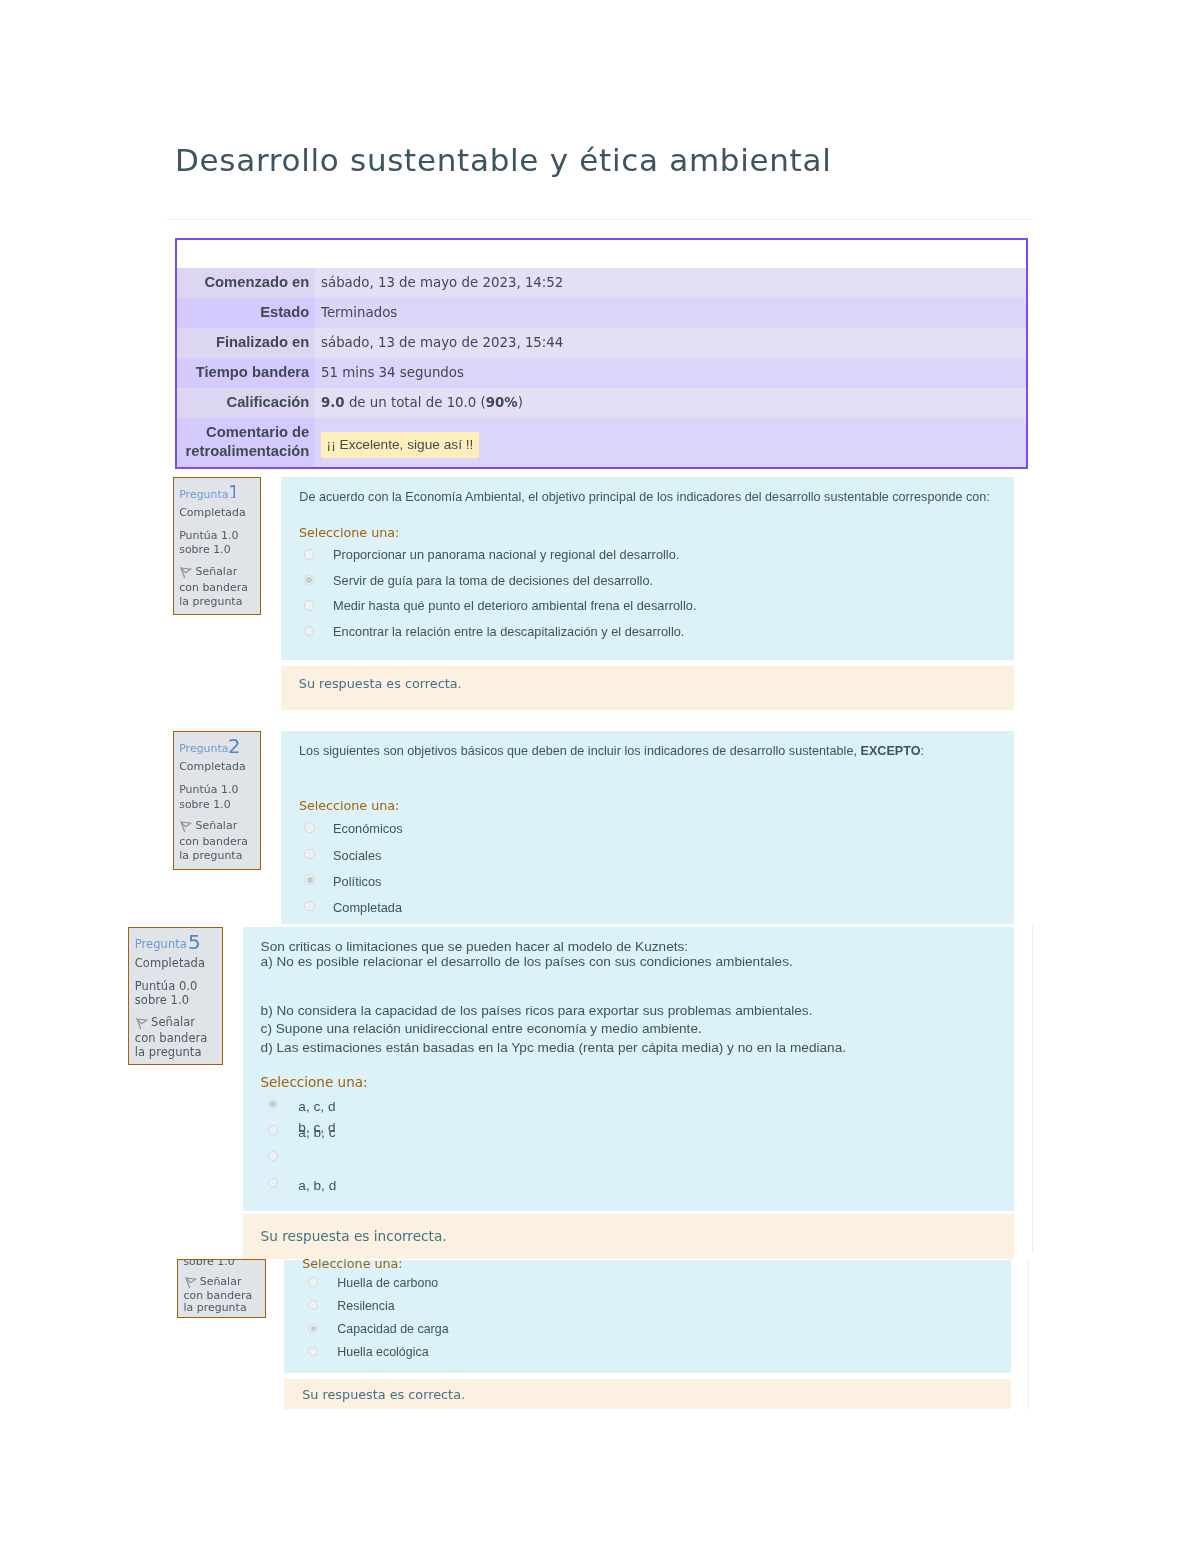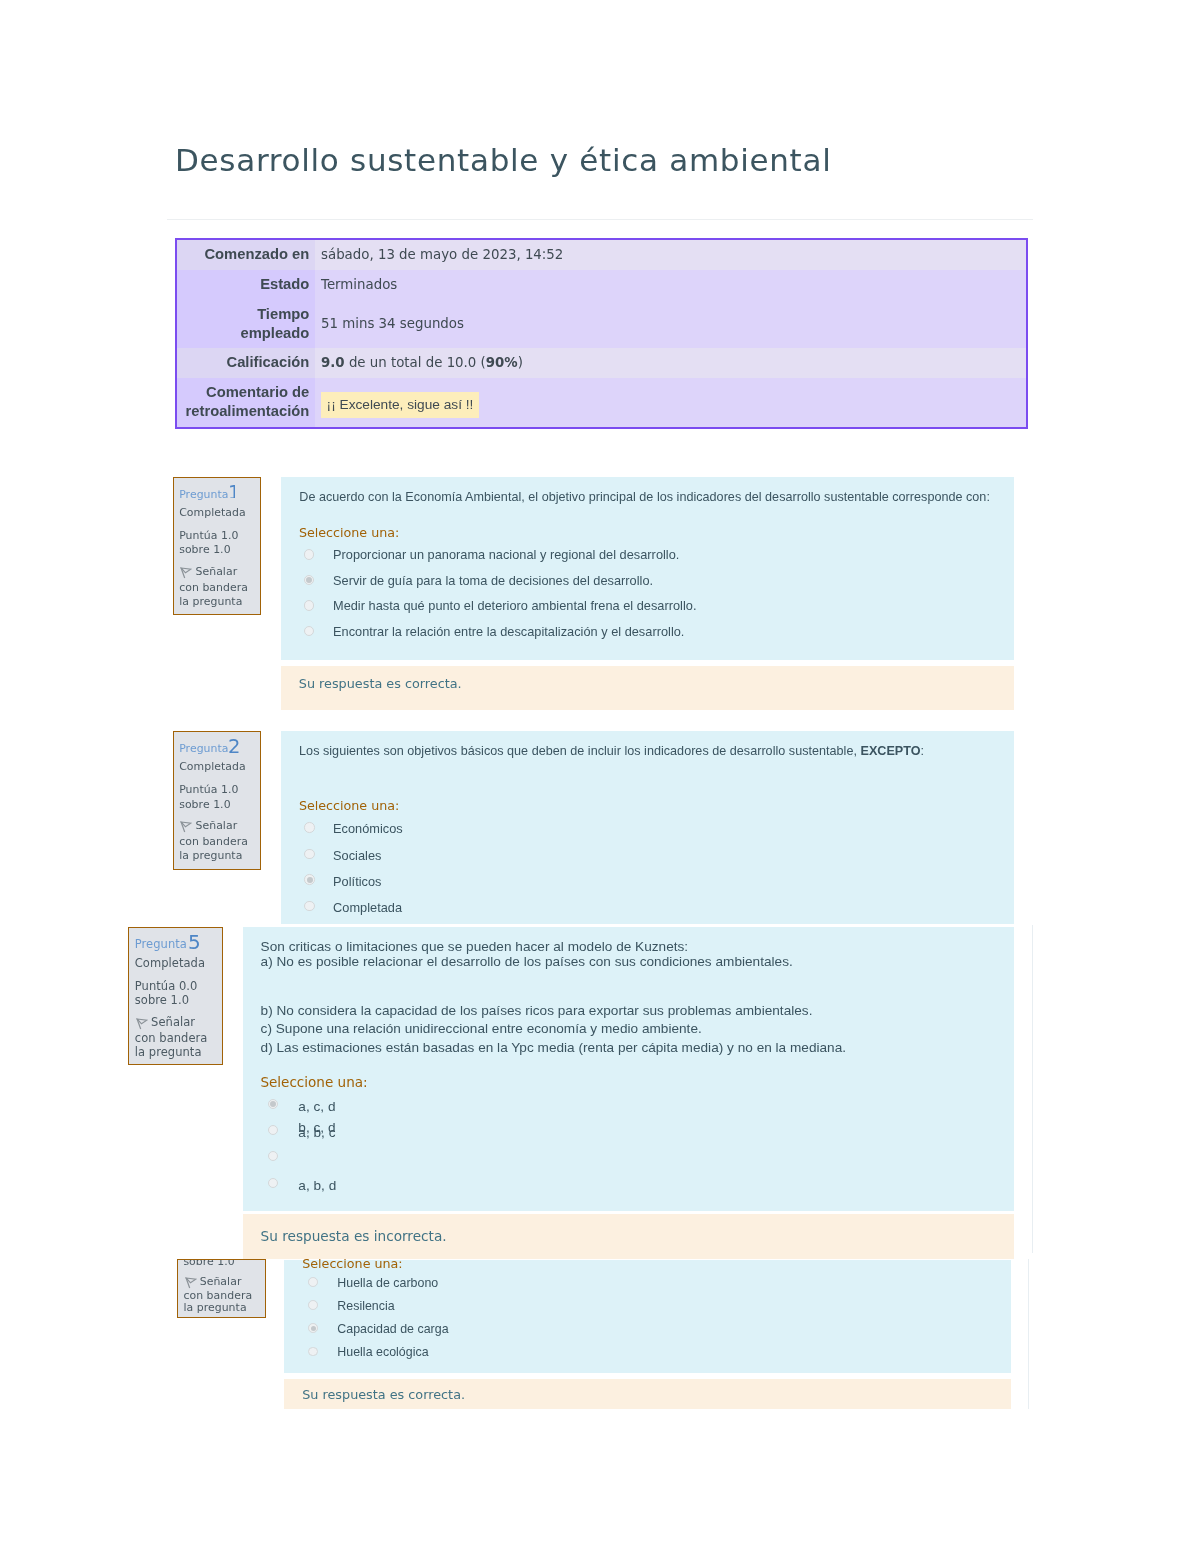--- a/index.html
+++ b/index.html
@@ -7,21 +7,21 @@
   body{width:1200px;height:1553px;background:#ffffff;overflow:hidden;position:relative;
        font-family:"DejaVu Sans",sans-serif;-webkit-font-smoothing:antialiased;}
   .page{position:absolute;left:0;top:0;width:1200px;height:1553px;}
   
   .page-title{position:absolute;left:175px;top:141px;margin:0;
       font-size:31px;line-height:38px;letter-spacing:0.7px;font-weight:400;color:#3c5560;white-space:nowrap;}
   .top-rule{position:absolute;left:167px;top:218.5px;width:866px;height:1px;background:#eceff1;}
   
   .summary{position:absolute;left:175px;top:238px;width:853px;border:2px solid #7b4cf0;
       border-collapse:collapse;box-sizing:border-box;}
-  .summary table{border-collapse:collapse;width:100%;table-layout:fixed;}
+  .summary table{border-collapse:collapse;width:100%;table-layout:fixed;margin-top:28px;}
   .summary td{padding:4.9px 0 6.1px 0;vertical-align:middle;font-size:13.35px;color:#3f4a52;height:19px;}
   .summary td.lab{width:138px;text-align:right;padding-right:5.7px;padding-left:8px;font-family:"Liberation Sans",sans-serif;font-weight:700;font-size:14.75px;letter-spacing:0px;line-height:19px;box-sizing:border-box;}
   .summary td.val{padding-left:6px;letter-spacing:0px;line-height:19px;}
   .summary tr.tall td{padding-top:5.1px;padding-bottom:6.3px;}
   .summary tr.tall td.lab{line-height:18.5px;}
   .summary td.lab2{line-height:19px;}
   .r-odd .lab{background:#dcd6f3;} .r-odd .val{background:#e4dff3;}
   .r-even .lab{background:#d5caFD;} .r-even .val{background:#ddd4fa;}
   .hl{display:inline-block;background:#fdeebb;font-family:"Liberation Sans",sans-serif;font-size:13.7px;line-height:19px;padding:3.5px 5.4px 3.5px 5.6px;position:relative;top:2.8px;}
   
@@ -72,22 +72,26 @@
     <table>
       <tbody>
           <tr class="r-odd">
         <td class="lab">Comenzado en</td>
         <td class="val">sábado, 13 de mayo de 2023, 14:52</td>
       </tr>
       <tr class="r-even">
         <td class="lab">Estado</td>
         <td class="val">Terminados</td>
       </tr>
+      <tr class="r-odd">
+        <td class="lab">Finalizado en</td>
+        <td class="val">sábado, 13 de mayo de 2023, 15:44</td>
+      </tr>
       <tr class="r-even tall">
-        <td class="lab lab2"><span>Tiempo empleado</span></td>
+        <td class="lab lab2"><span>Tiempo bandera</span></td>
         <td class="val">51 mins 34 segundos</td>
       </tr>
       <tr class="r-odd">
         <td class="lab">Calificación</td>
         <td class="val"><b>9.0</b><span> de un total de 10.0 (</span><b>90%</b><span>)</span></td>
       </tr>
       <tr class="r-even tall">
         <td class="lab lab2"><span>Comentario de retroalimentación</span></td>
         <td class="val"><span class="hl">¡¡ Excelente, sigue así !!</span></td>
       </tr>

